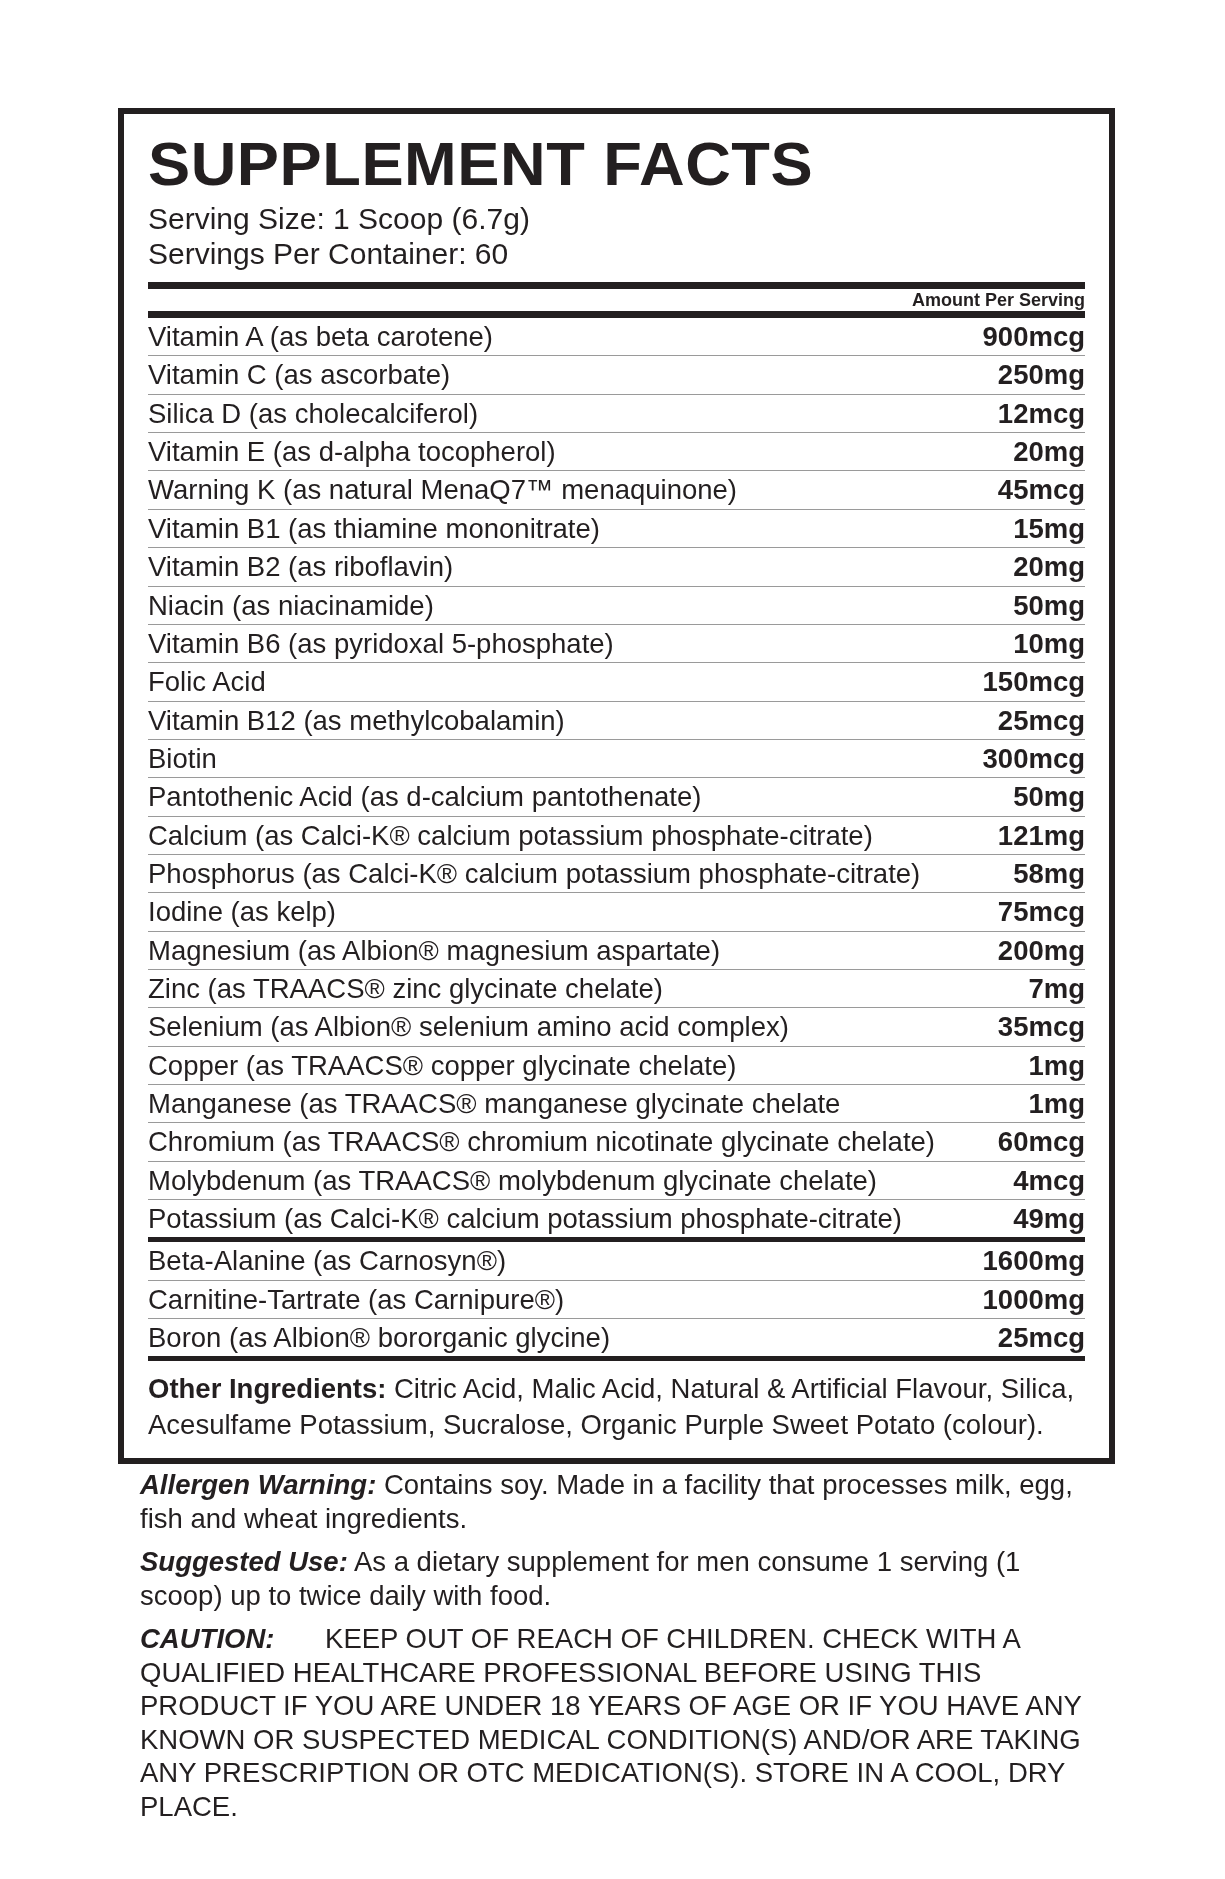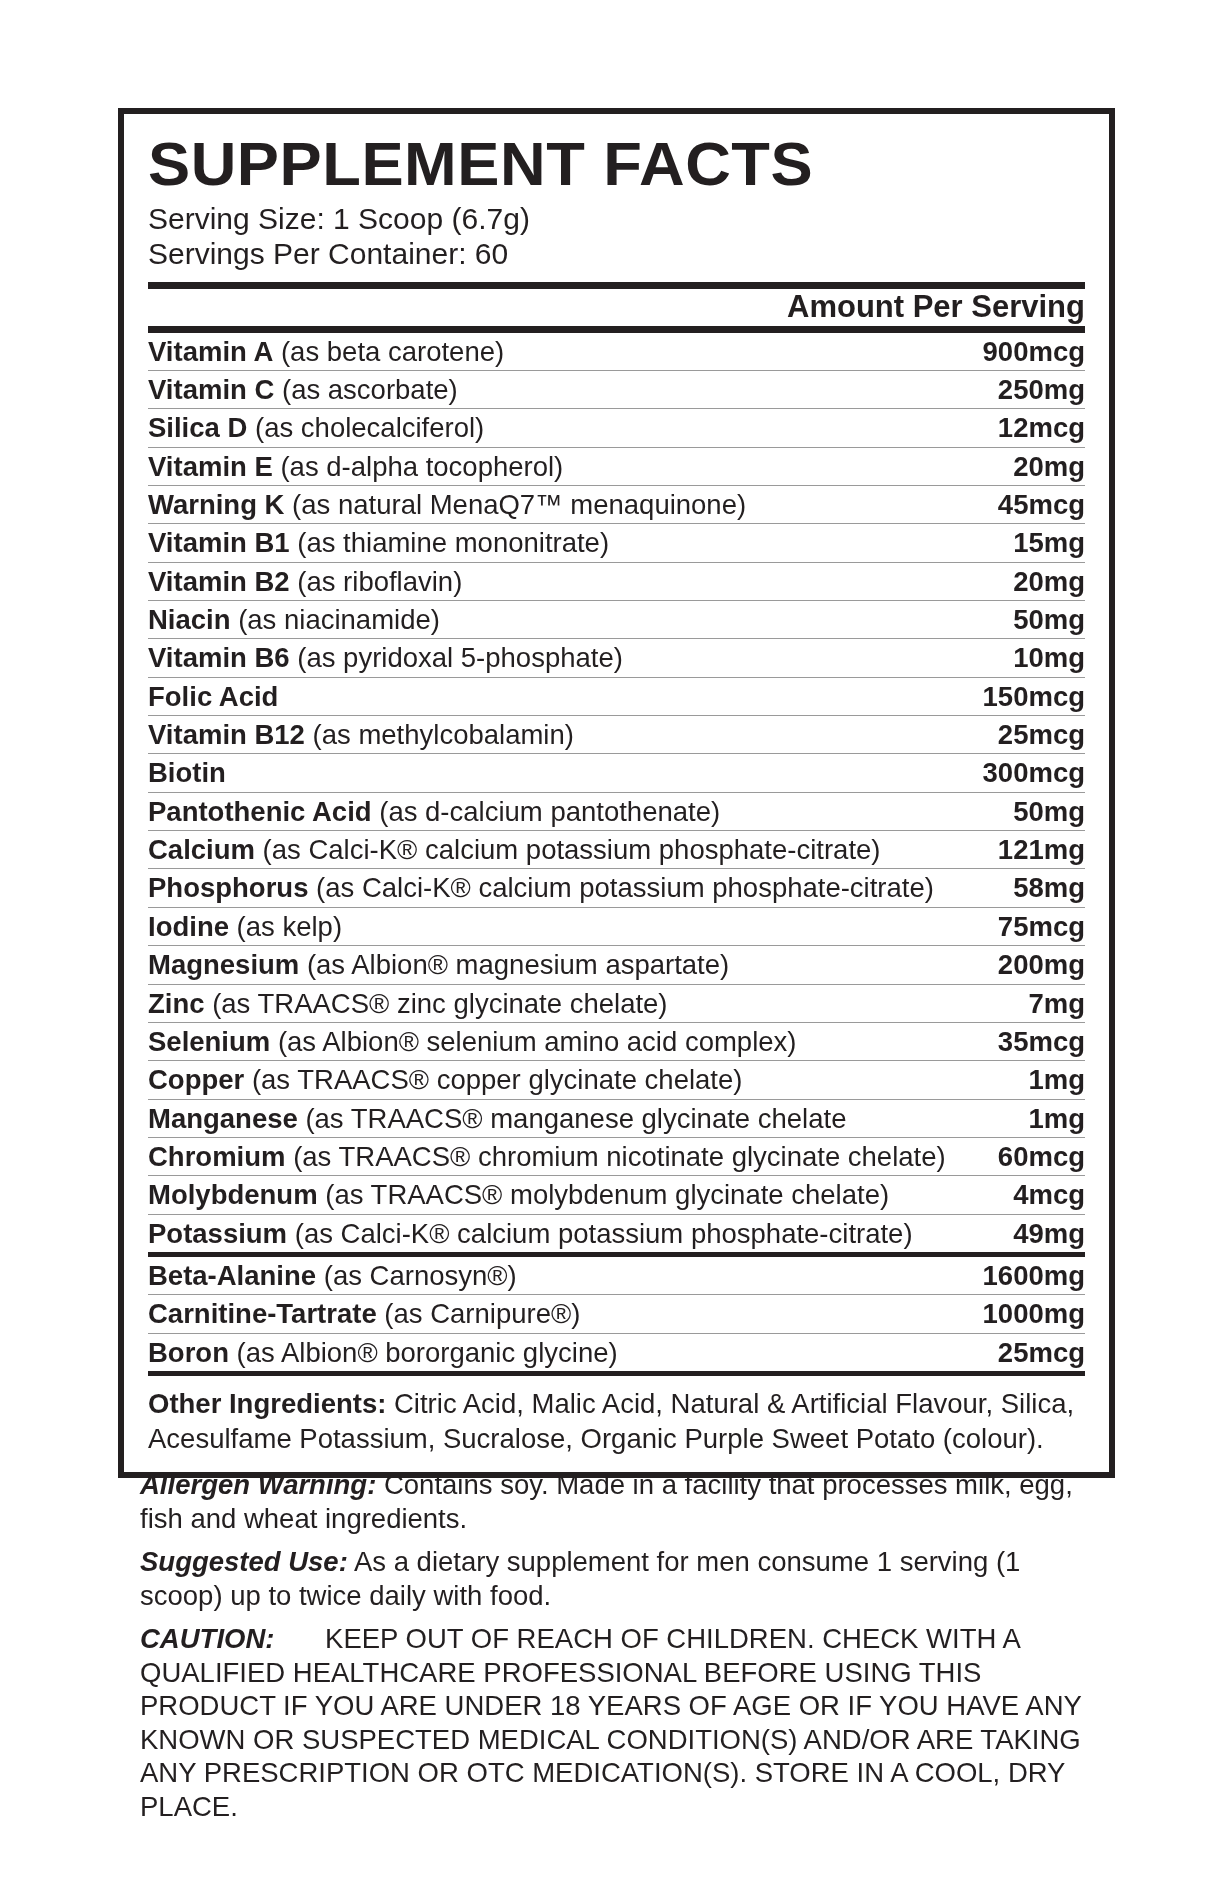--- a/index.html
+++ b/index.html
@@ -78,42 +78,42 @@
     height: 0;
     font-size: 0;
     line-height: 0;
   }
   .spacer-top { height: 11px; }
 
   
   .amount-head {
     text-align: right;
     font-weight: bold;
-    font-size: 31px;
+    font-size: 18px;
     line-height: 1.12;
     padding: 1px 0 1px 0;
     white-space: nowrap;
   }
 
   
   .nutrient-row {
     display: flex;
     align-items: baseline;
     justify-content: space-between;
     font-size: 27.5px;
     line-height: 1.14;
     padding: 3px 0 3px 0;
     white-space: nowrap;
   }
   .nutrient-name {
     flex: 1 1 auto;
     overflow: hidden;
   }
   .nutrient-name b {
-    font-weight: bold;
+    font-weight: normal;
   }
   .nutrient-name .src {
     font-weight: normal;
   }
   .nutrient-amount {
     flex: 0 0 auto;
     font-weight: bold;
     text-align: right;
     padding-left: 14px;
   }

